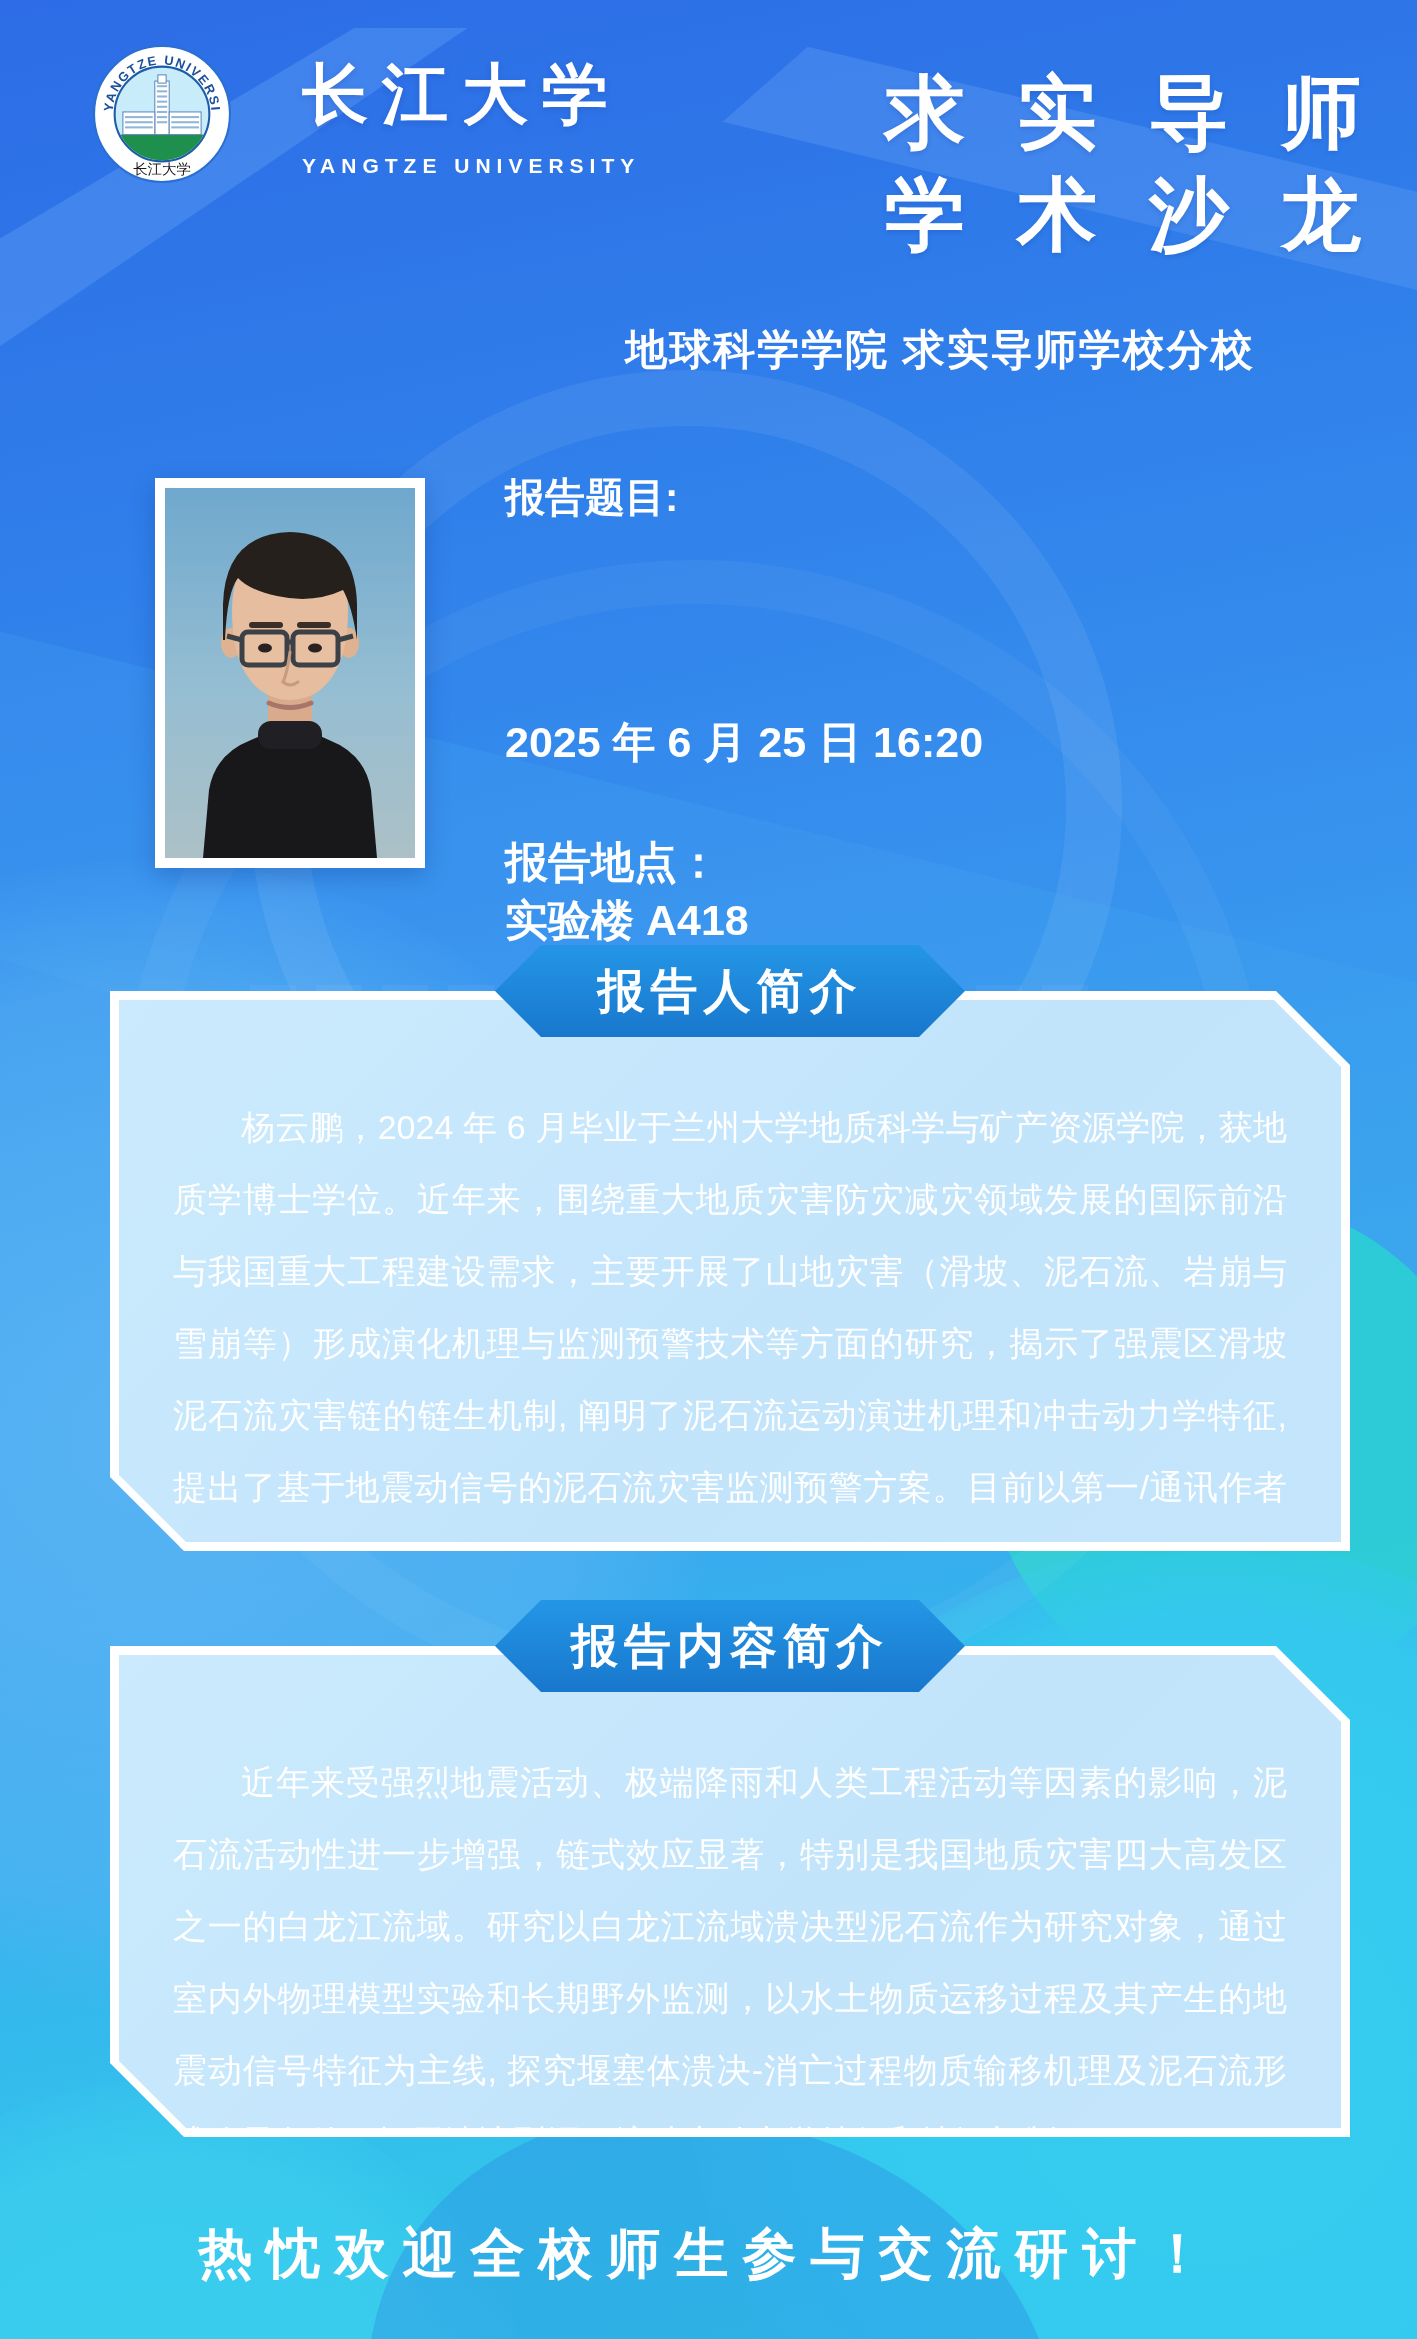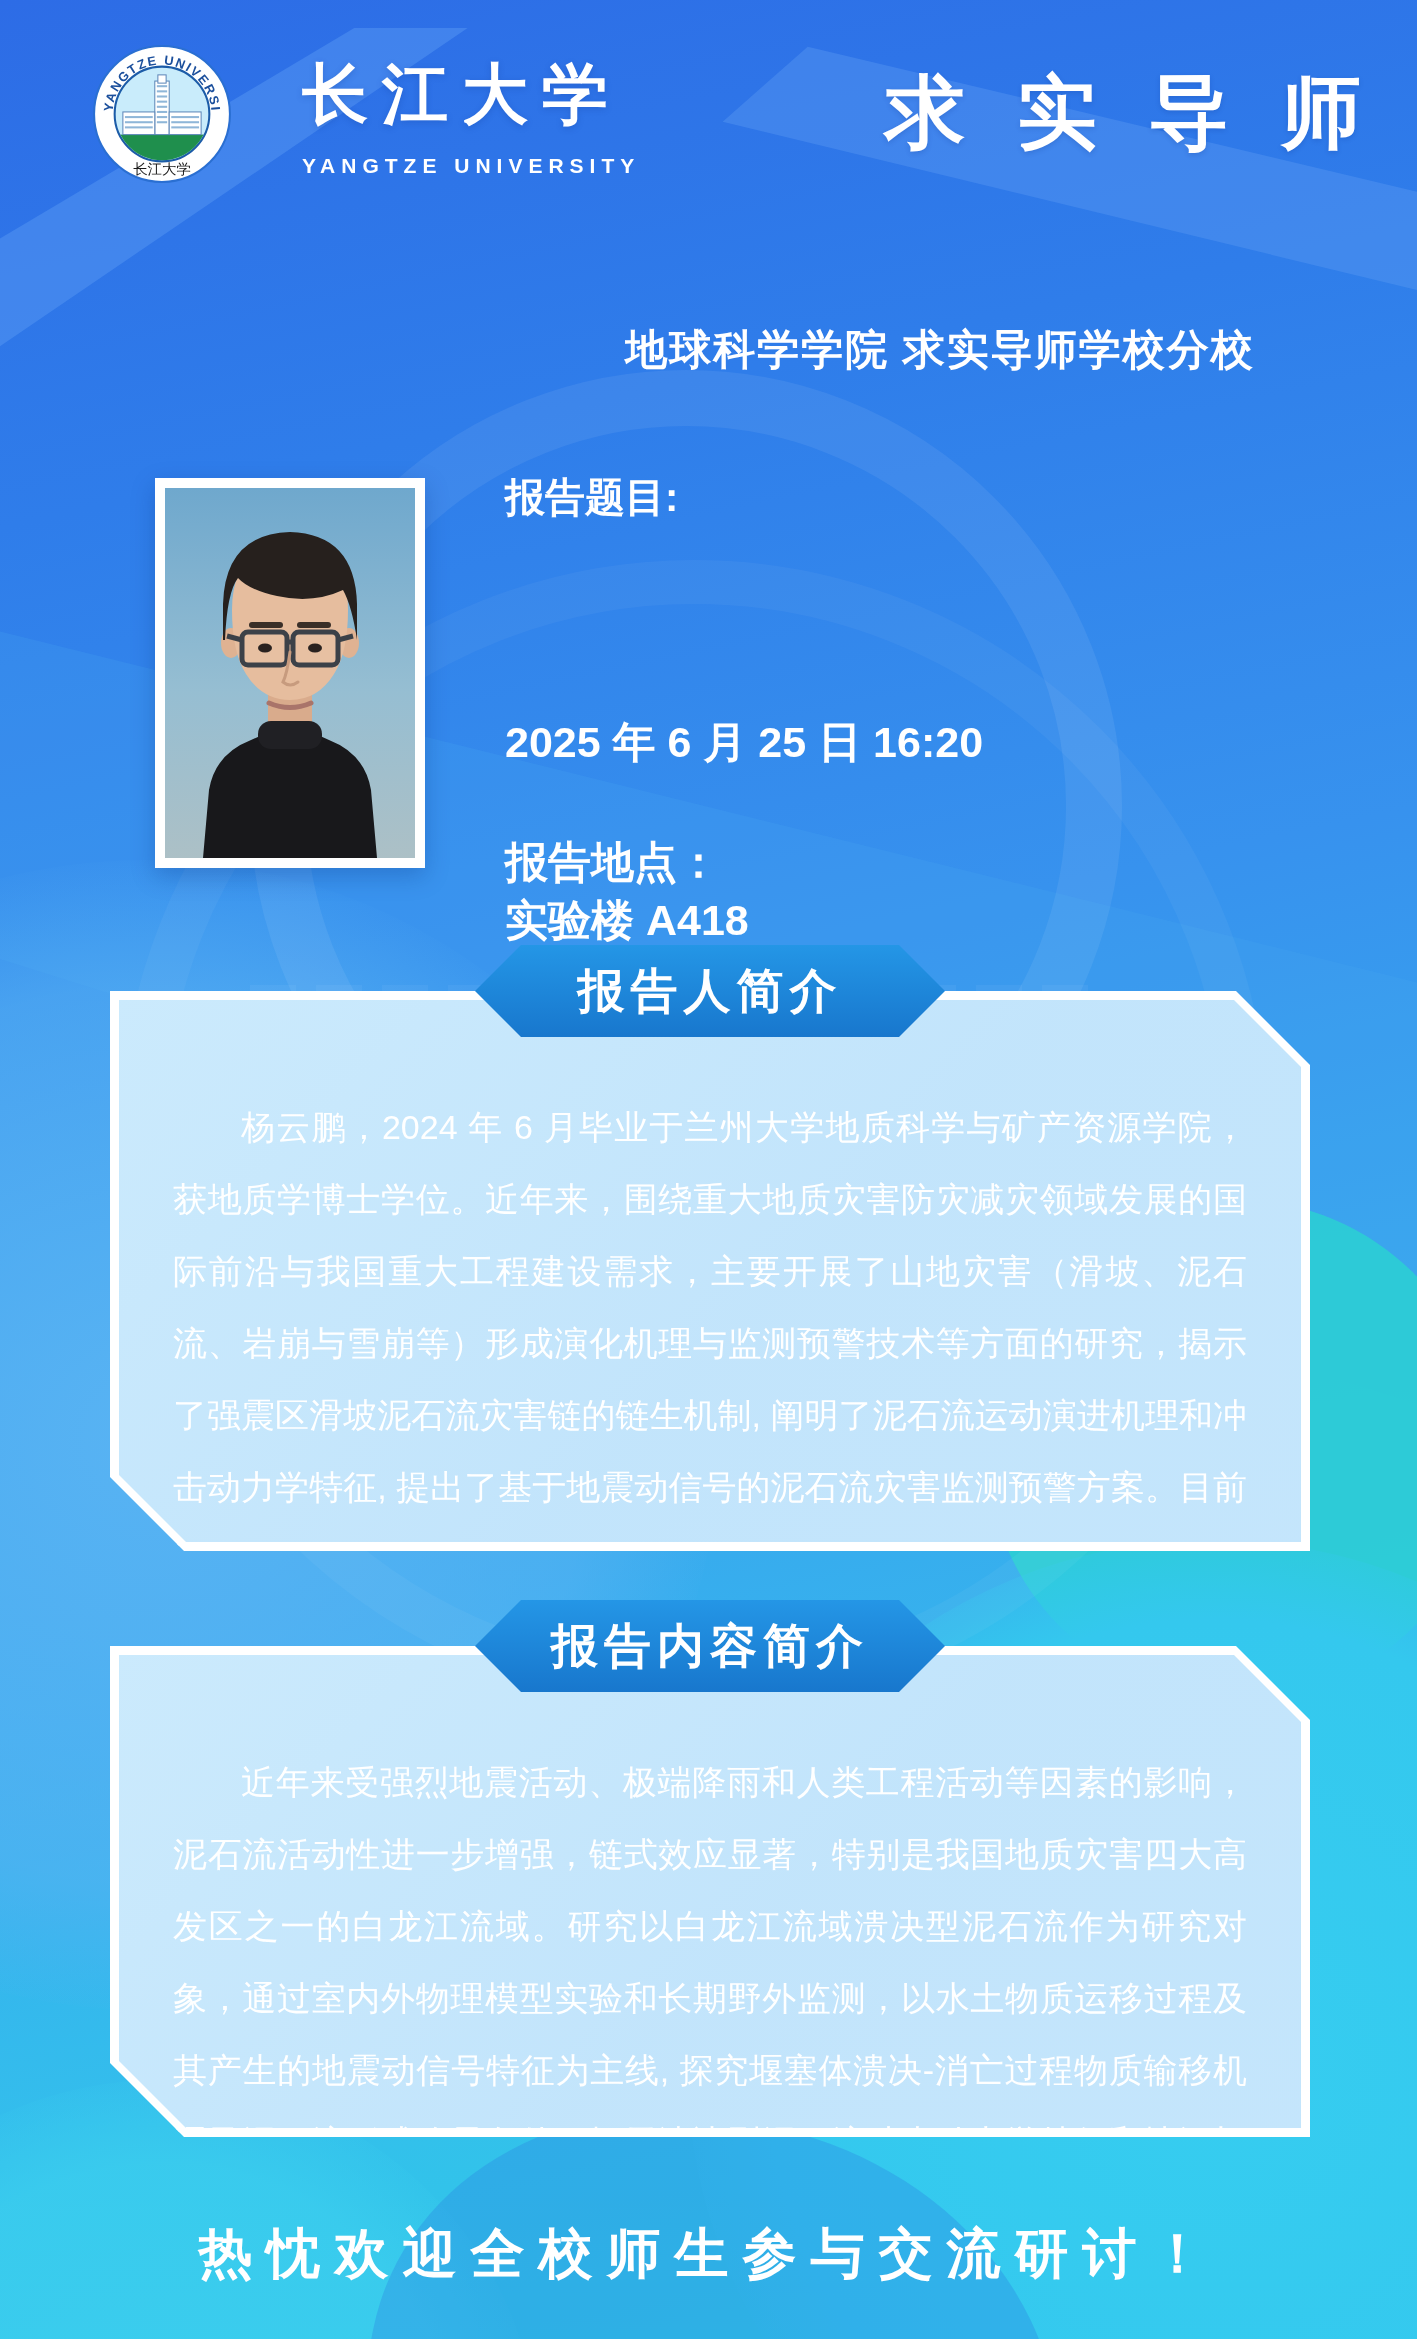--- a/index.html
+++ b/index.html
@@ -52,21 +52,21 @@
   .photo svg{display:block;width:100%;height:100%;}
   .frow{position:absolute;left:505px;display:flex;align-items:flex-start;}
   .flabel{font-weight:bold;white-space:nowrap;flex-shrink:0;}
   .frow1{top:456px;width:815px;}
   .frow1 .flabel{font-size:40px;padding-top:14px;}
   .frow1 .fvalue{font-size:31px;line-height:1.74;font-weight:bold;}
   .frow2{top:596px;} .frow3{top:714px;} .frow4{top:834px;flex-direction:column;}
   .frow2 .flabel,.frow3 .flabel,.frow4 .flabel{font-size:43px;width:292px;}
   .frow2 .fvalue,.frow3 .fvalue,.frow4 .fvalue{font-size:43px;font-weight:bold;white-space:nowrap;}
   
-  .section{position:absolute;left:110px;width:1200px;}
+  .section{position:absolute;left:110px;width:1200px;padding-left:40px;}
   .panel{position:absolute;left:0;right:0;top:46px;bottom:0;background:#ffffff;
     clip-path:polygon(0 0,calc(100% - 74px) 0,100% 74px,100% 100%,74px 100%,0 calc(100% - 74px));}
   .panel-inner{position:absolute;inset:9px;
     clip-path:polygon(0 0,calc(100% - 67px) 0,100% 67px,100% 100%,67px 100%,0 calc(100% - 67px));
     background:linear-gradient(135deg,rgba(171,221,251,.62) 0%,rgba(134,202,248,.5) 55%,rgba(124,198,248,.45) 100%);}
   .badge{position:absolute;top:0;left:50%;transform:translateX(-50%);width:470px;height:92px;
     background:linear-gradient(180deg,#2496e6 0%,#1877cd 100%);
     clip-path:polygon(46px 0,424px 0,470px 46px,424px 100%,46px 100%,0 46px);
     display:flex;align-items:center;justify-content:center;z-index:2;
     font-size:47px;font-weight:bold;letter-spacing:6px;}
@@ -139,20 +139,21 @@
     </svg>
   </div>
 
   <div class="univ-text">
     <div class="univ-cn">长江大学</div>
     <div class="univ-en">YANGTZE UNIVERSITY</div>
   </div>
 
   <div class="event-title">
     <div class="line">求实导师</div>
+    <div class="line">学术沙龙</div>
   </div>
 
   <div class="subtitle">地球科学学院  求实导师学校分校</div>
 
   <div class="photo">
     <svg viewBox="0 0 250 370" preserveAspectRatio="none">
       <defs>
         <linearGradient id="pbg" x1="0" y1="0" x2="0" y2="1">
           <stop offset="0" stop-color="#6fa8cd"></stop>
             <stop offset="0.55" stop-color="#96bed2"></stop>

